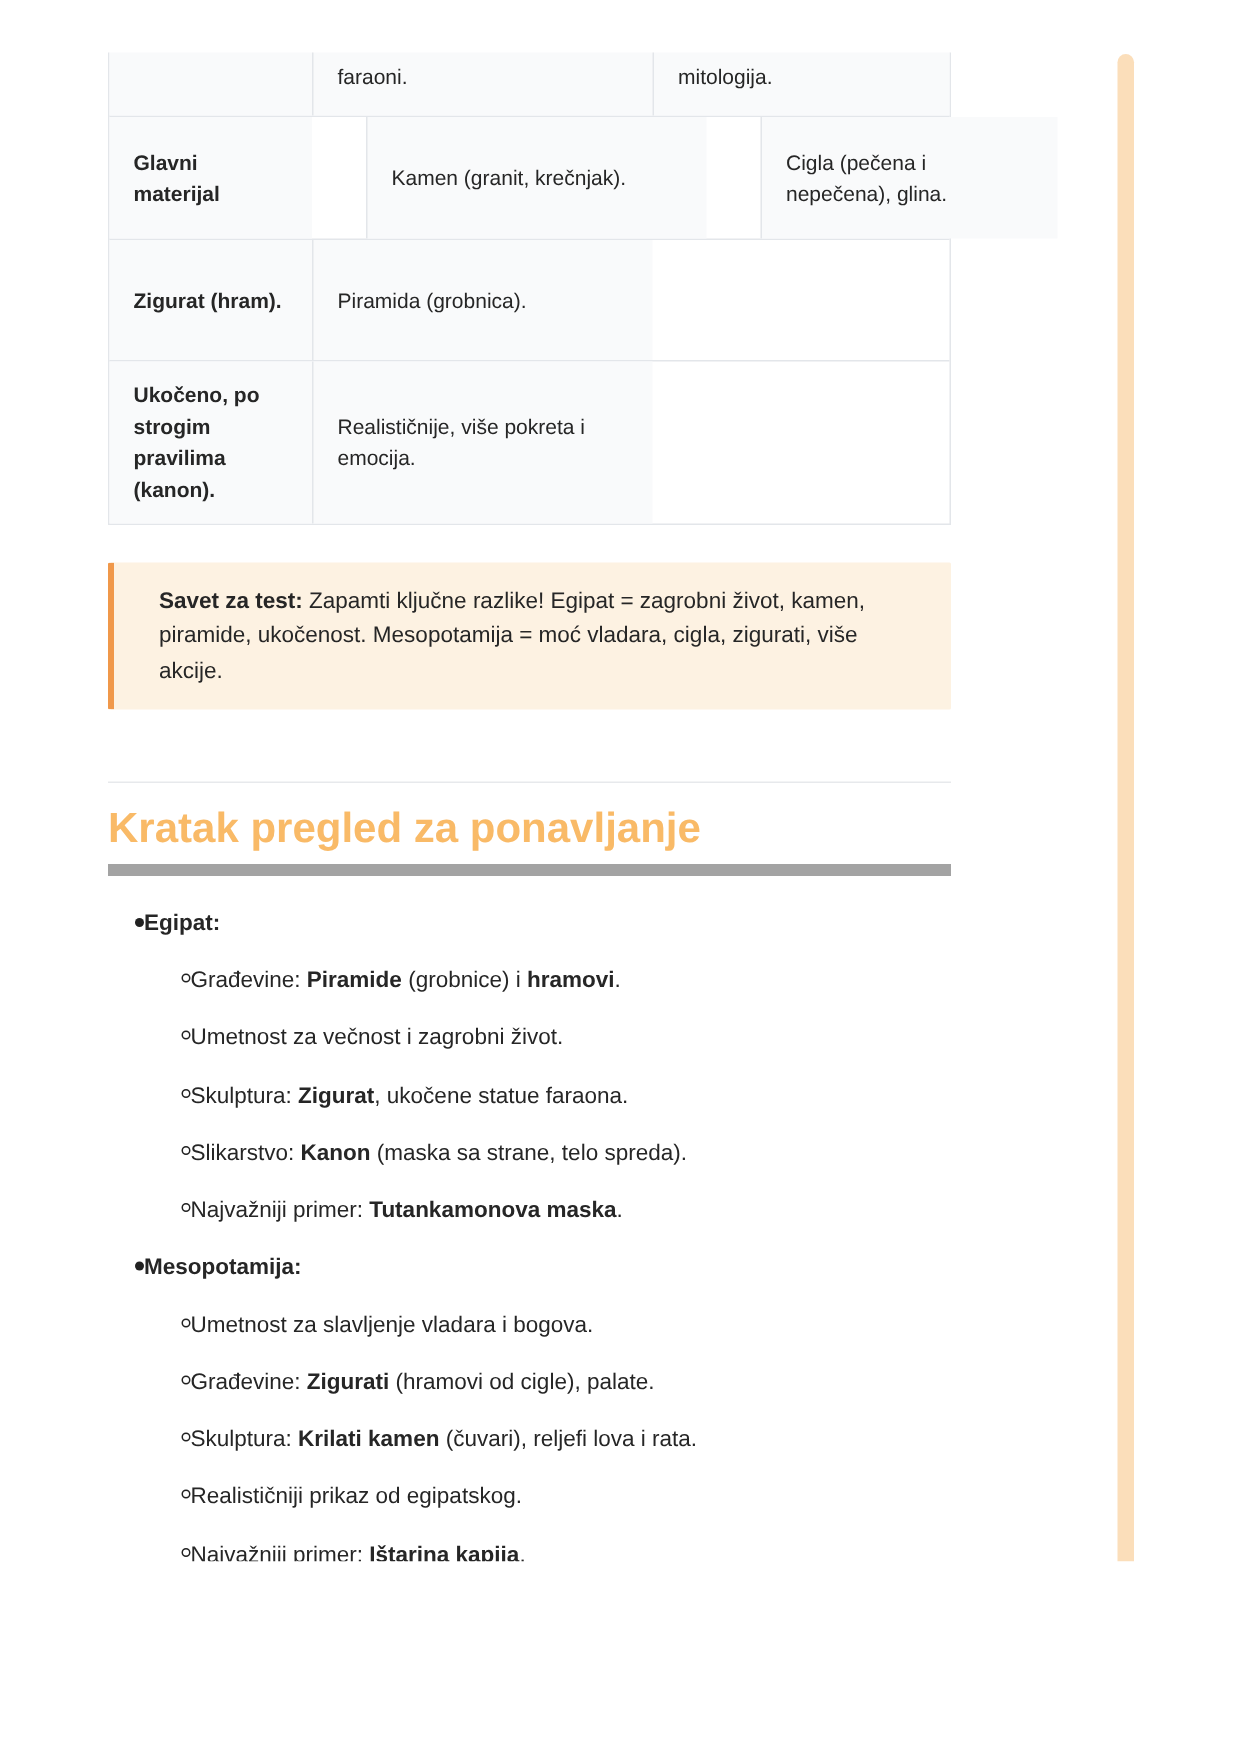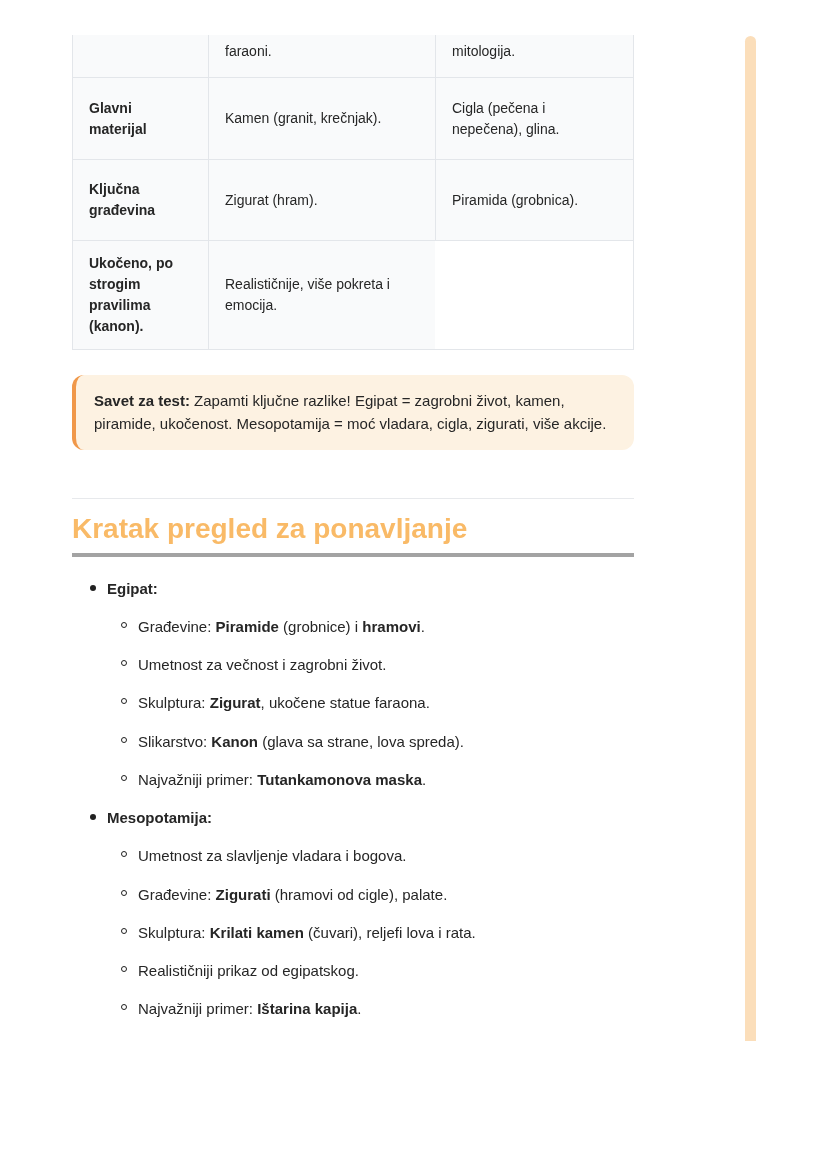--- a/index.html
+++ b/index.html
@@ -15,42 +15,42 @@
   .trow { display:grid; grid-template-columns:135px 227px 198px; }
   .trow + .trow { border-top:1px solid #e3e6ea; }
   .tcell {
     padding:12px 16px; display:flex; align-items:center;
     background:#f9fafb; font-size:14px; line-height:1.5; box-sizing:border-box;
     border-left:1px solid #e3e6ea;
   }
   .tcell:first-child { border-left:none; font-weight:700; }
   .row-partial { min-height:42px; }
   .row-partial .tcell { align-items:flex-start; padding-top:6px; padding-bottom:6px; }
-  .row-2 { min-height:81px; }
+  .row-2 { min-height:81px;gap:36px; }
   .row-3 { min-height:80px; }
   .row-4 { min-height:79px; }
   .row-5 { min-height:57px; }
 
   
   .callout {
     margin-top:25px; background:#fdf2e2; border-left:4px solid #f0984a;
-    border-radius:12px; padding:14px 18px; font-size:15px; line-height:1.55;
+    border-radius:1px; padding:14px 30px; font-size:15px; line-height:1.55;
     box-sizing:border-box;
   }
 
   
   .divider { border:none; border-top:1px solid #e7e9ec; margin:48px 0 0 0; }
   .section-heading {
     margin:14px 0 0 0; font-size:28px; font-weight:700; color:#f9ba67;
-    padding-bottom:8px; border-bottom:4px solid #a3a3a3;
+    padding-bottom:8px; border-bottom:8px solid #a3a3a3;
   }
 
   
   .outline { list-style:none; margin:20px 0 0 0; padding:0 0 0 18px; font-size:15px; line-height:1.55; }
-  .outline li { display:flex; gap:11px; margin-bottom:15px; }
+  .outline li { display:flex; gap:0; margin-bottom:15px; }
   .l1 { font-weight:700; }
   .l2 { margin-left:31px; }
   .bullet { flex:0 0 auto; width:6px; height:6px; border-radius:50%; margin-top:8px; box-sizing:border-box; }
   .disc { background:#212121; }
   .ring { border:1.5px solid #212121; background:transparent; margin-top:7px; }
 
   
   .side-bar {
     position:absolute; left:745px; top:36px; width:11px; height:1068px;
     background:#fbdeba; border-radius:6px;
@@ -71,21 +71,20 @@
         <div class="tcell"></div>
         <div class="tcell">faraoni.</div>
         <div class="tcell">mitologija.</div>
       </div>
       <div class="trow row-2">
         <div class="tcell">Glavni materijal</div>
         <div class="tcell">Kamen (granit, krečnjak).</div>
         <div class="tcell">Cigla (pečena i nepečena), glina.</div>
       </div>
       <div class="trow row-3">
-        <div class="tcell">Ključna građevina</div>
         <div class="tcell">Zigurat (hram).</div>
         <div class="tcell">Piramida (grobnica).</div>
       </div>
       <div class="trow row-4">
         <div class="tcell">Ukočeno, po strogim pravilima (kanon).</div>
         <div class="tcell">Realističnije, više pokreta i emocija.</div>
       </div>
     </div>
 
     <div class="callout">
@@ -109,21 +108,21 @@
       <li class="l2">
         <span class="bullet ring"></span>
         <span><span>Umetnost za večnost i zagrobni život.</span><strong></strong><span></span><strong></strong><span></span></span>
       </li>
       <li class="l2">
         <span class="bullet ring"></span>
         <span><span>Skulptura: </span><strong>Zigurat</strong><span>, ukočene statue faraona.</span><strong></strong><span></span></span>
       </li>
       <li class="l2">
         <span class="bullet ring"></span>
-        <span><span>Slikarstvo: </span><strong>Kanon</strong><span> (glava sa strane, lova spreda).</span><strong></strong><span></span></span>
+        <span><span>Slikarstvo: </span><strong>Kanon</strong><span> (maska sa strane, telo spreda).</span><strong></strong><span></span></span>
       </li>
       <li class="l2">
         <span class="bullet ring"></span>
         <span><span>Najvažniji primer: </span><strong>Tutankamonova maska</strong><span>.</span><strong></strong><span></span></span>
       </li>
 
       <li class="l1">
         <span class="bullet disc"></span>
         <strong>Mesopotamija:</strong>
       </li>

